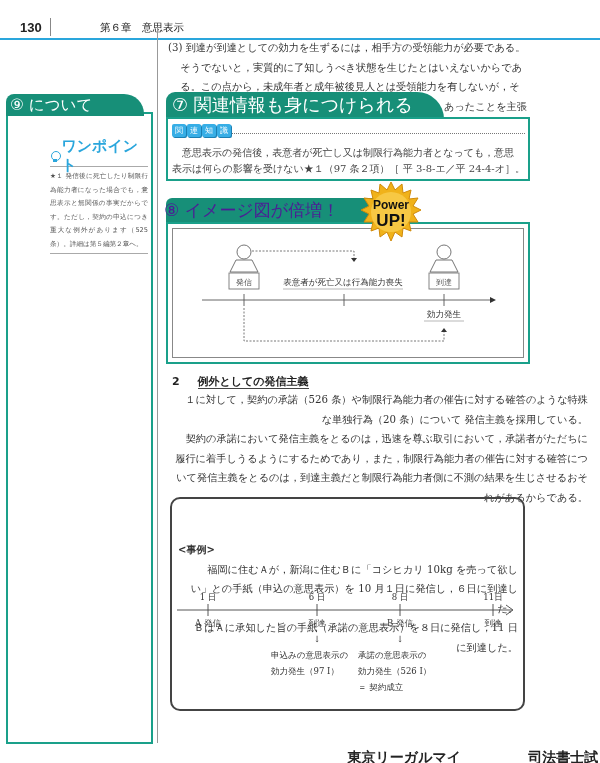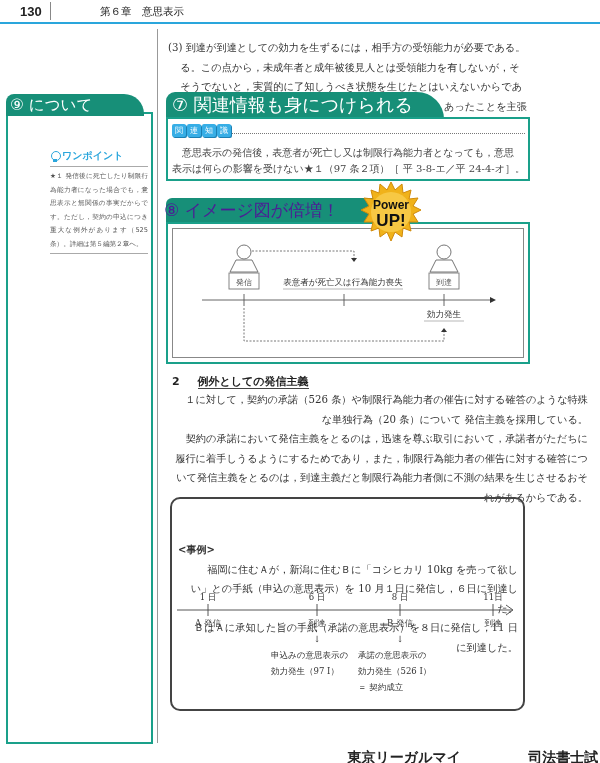--- a/index.html
+++ b/index.html
@@ -1,39 +1,39 @@
 <!DOCTYPE html>
 <html><head>
 <meta charset="utf-8">
 <style>
   * { box-sizing: border-box; margin: 0; padding: 0; }
   html, body { width: 600px; height: 763px; background: #ffffff; overflow: hidden; }
   body { position: relative; font-family: "DejaVu Serif", "Liberation Serif", serif; color: #222; }
 
   
-  .page-header { position: absolute; left: 0; top: 0; width: 600px; height: 40px; }
+  .page-header { position: absolute; left: 0; top: 16px; width: 600px; height: 40px; }
   .page-num { position: absolute; left: 20px; top: 4px; font-family: "Liberation Sans", sans-serif; font-weight: bold; font-size: 13px; color: #222; }
   .header-sep { position: absolute; left: 50px; top: 2px; width: 1px; height: 18px; background: #888; }
   .chapter-title { position: absolute; left: 58px; top: 5px; font-family: "DejaVu Sans", sans-serif; font-size: 10.5px; color: #222; margin-left: 42px; }
   .header-rule { position: absolute; left: 0; top: 22px; width: 600px; height: 2px; background: #2aa6dc; }
 
   
   .col-divider { position: absolute; left: 157px; top: 29px; width: 1px; height: 714px; background: #999; }
 
   
   .margin-box { position: absolute; left: 6px; top: 112px; width: 147px; height: 632px; border: 2px solid #1aa08a; }
   .margin-tab { position: absolute; left: 6px; top: 94px; width: 138px; height: 22px; background: #178f78; border-radius: 8px 20px 0 0; }
   .margin-tab-label { position: absolute; left: 10px; top: 95px; font-family: "DejaVu Sans", sans-serif; font-size: 15.5px; color: #fff; white-space: nowrap; }
 
   .onepoint { position: absolute; left: 50px; top: 148px; width: 98px; }
   .onepoint-head { display: flex; align-items: center; gap: 2px; height: 16px; }
   .bulb-icon { width: 10px; height: 14px; position: relative; }
   .bulb-icon::before { content: ""; position: absolute; left: 1px; top: 2px; width: 8px; height: 8px; border: 1.3px solid #2aa6dc; border-radius: 50%; }
   .bulb-icon::after { content: ""; position: absolute; left: 3px; top: 10px; width: 4px; height: 3px; background: #2aa6dc; }
-  .onepoint-label { font-family: "DejaVu Sans", sans-serif; font-size: 10px; font-weight: bold; color: #2aa6dc; }
+  .onepoint-label { font-family: "DejaVu Sans", sans-serif; font-size: 15px; font-weight: bold; color: #2aa6dc; }
   .onepoint-rule { height: 1px; background: #aaa; margin: 2px 0 3px; }
   .onepoint-body { font-family: "DejaVu Sans", sans-serif; font-size: 6.6px; line-height: 13.5px; color: #555; text-align: justify; }
   .onepoint-rule2 { height: 1px; background: #aaa; margin-top: 2px; }
 
   
   .main { position: absolute; left: 168px; width: 420px; }
   .para { font-size: 10.2px; line-height: 19.5px; color: #333; }
   .indent { text-indent: 1em; text-align: right; }
 
   
@@ -88,22 +88,22 @@
     <span class="bulb-icon"></span>
     <span class="onepoint-label">ワンポイント</span>
   </div>
   <div class="onepoint-rule"></div>
   <div class="onepoint-body">★１ 発信後に死亡したり制限行為能力者になった場合でも，意思表示と無関係の事実だからです。ただし，契約の申込につき重大な例外があります（525条）。詳細は第５編第２章へ。</div>
   <div class="onepoint-rule2"></div>
 </div>
 
 <div class="main" style="top:38px;">
   <div class="para">(3)  到達が到達としての効力を生ずるには，相手方の受領能力が必要である。</div>
+  <div class="para" style="padding-left:1.2em;">そうでないと，実質的に了知しうべき状態を生じたとはいえないからであ</div>
   <div class="para" style="padding-left:1.2em;">る。この点から，未成年者と成年被後見人とは受領能力を有しないが，そ</div>
-  <div class="para" style="padding-left:1.2em;">そうでないと，実質的に了知しうべき状態を生じたとはいえないからであ</div>
   <div class="para" style="padding-left:276px;">あったことを主張</div>
 </div>
 
 <div class="f7-tab"></div>
 <span class="f7-label">⑦ 関連情報も身につけられる</span>
 <div class="f7-box"></div>
 <div class="kanren">
   <span class="kanren-chip">関</span>
   <span class="kanren-chip">連</span>
   <span class="kanren-chip">知</span>

